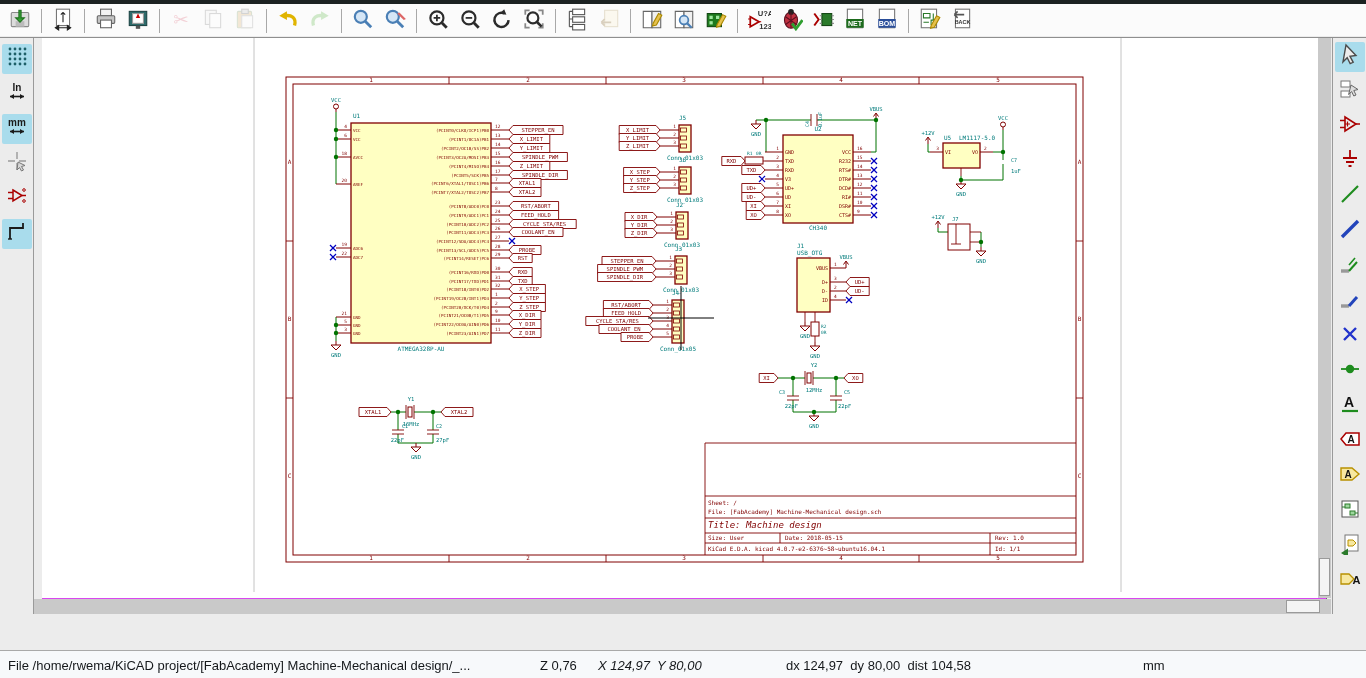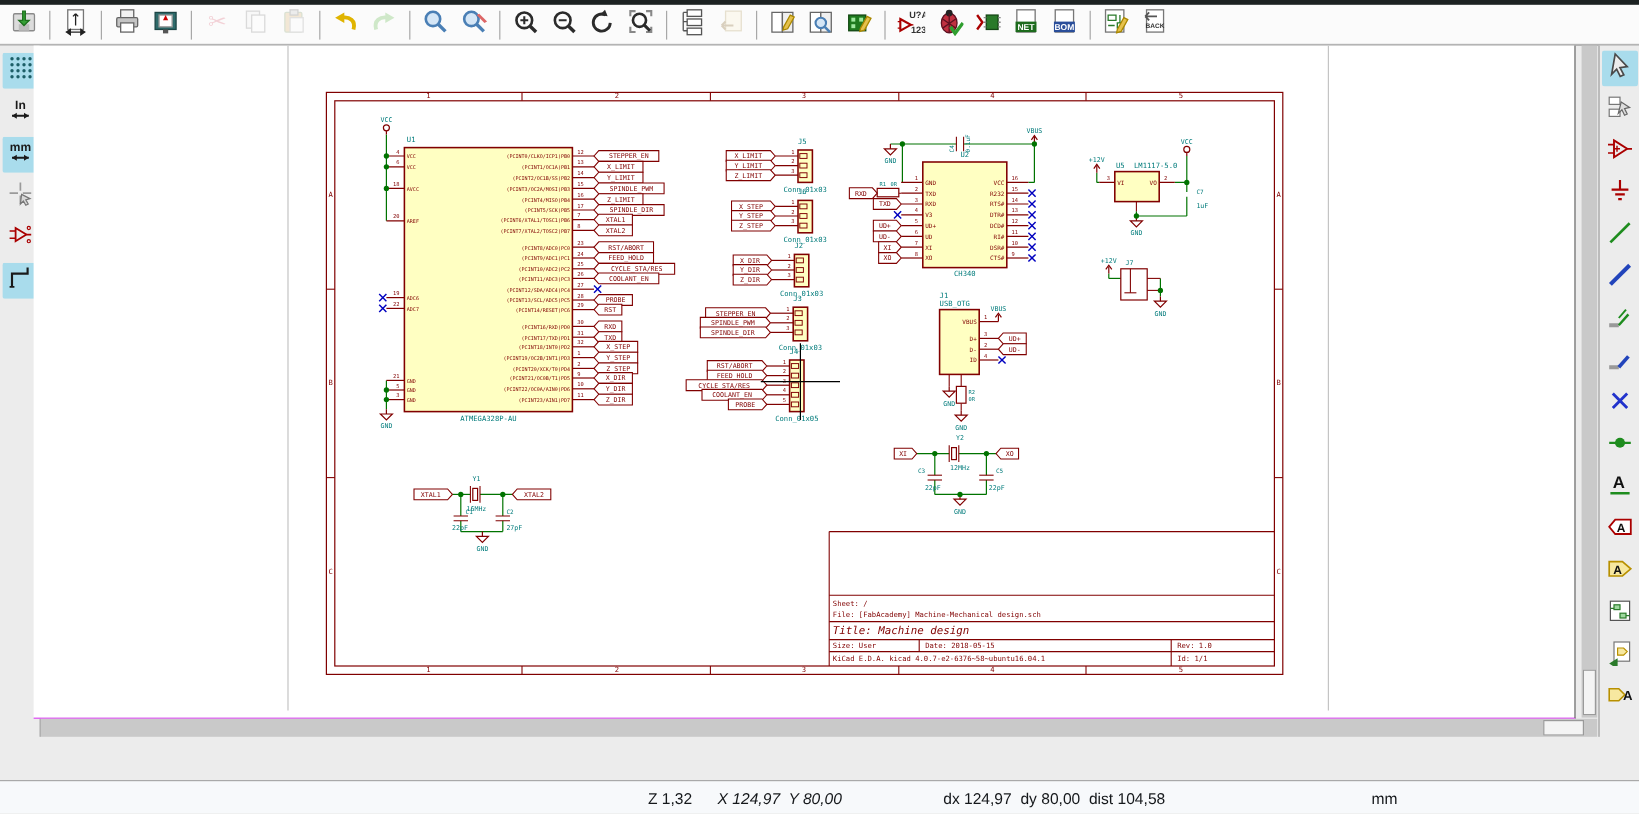--- a/index.html
+++ b/index.html
@@ -13,22 +13,22 @@
   .tbtn svg{width:24px;height:24px;}
   .tsep{width:1px;height:24px;background:#a8a8a8;margin:0 5px;flex:0 0 auto;}
   .dis{opacity:.4;}
   .sel{background:#a9dcec;border:1px solid #27a9cc;}
   #toolbar-left{position:absolute;left:0;top:38px;width:34px;height:576px;background:#ececec;
     border-right:1px solid #9a9a9a;display:flex;flex-direction:column;align-items:center;padding-top:6px;box-sizing:border-box;}
   #toolbar-right{position:absolute;right:0;top:38px;width:34px;height:576px;background:#ececec;
     border-left:1px solid #9a9a9a;display:flex;flex-direction:column;align-items:center;padding-top:4px;box-sizing:border-box;}
   .vbtn{width:28px;height:28px;margin-bottom:5px;display:flex;justify-content:center;border:1px solid transparent;border-radius:2px;flex:0 0 auto;}
   .vbtn svg{width:22px;height:22px;}
-  #canvas{position:absolute;left:28px;top:38px;width:1284px;height:560px;background:#ffffff;
-    border-right:1px solid #606060;border-bottom:1px solid #d946ef;box-sizing:content-box;}
+  #canvas{position:absolute;left:42px;top:38px;width:1284px;height:560px;background:#ffffff;
+    border-right:1px solid #606060;border-bottom:3px solid #d946ef;box-sizing:content-box;}
   #vscroll{position:absolute;left:1318px;top:38px;width:13px;height:560px;background:#c9c9c9;}
   #vthumb{position:absolute;left:1px;top:520px;width:11px;height:38px;background:#f4f4f4;border:1px solid #9a9a9a;box-sizing:border-box;}
   #hscroll{position:absolute;left:34px;top:599px;width:1297px;height:15px;background:#c9c9c9;}
   #hthumb{position:absolute;left:1252px;top:1px;width:34px;height:13px;background:#f4f4f4;border:1px solid #9a9a9a;box-sizing:border-box;}
   #gap{position:abs
 olute;left:0;top:614px;width:1366px;height:36px;background:#fbfbfb;}
   #statusbar{position:absolute;left:0;top:650px;width:1366px;height:28px;background:#f7f9fb;
     border-top:1px solid #a9a9a9;font-size:13px;color:#15181b;}
   #statusbar span{position:absolute;top:7px;white-space:pre;}
   #sb-file{left:8px;} #sb-zoom{left:540px;} #sb-xy{left:598px;font-style:italic;} #sb-rel{left:786px;} #sb-unit{left:1143px;}
@@ -989,18 +989,19 @@
 
   <div id="vscroll">
     <div id="vthumb"></div>
   </div>
   <div id="hscroll">
     <div id="hthumb"></div>
   </div>
   <div id="gap"></div>
 
   <div id="statusbar">
-    <span id="sb-zoom">Z 1,32</span>
+    <span id="sb-file">File /home/rwema/KiCAD project/[FabAcademy] Machine-Mechanical design/_...</span>
+    <span id="sb-zoom">Z 0,76</span>
     <span id="sb-xy">X 124,97  Y 80,00</span>
     <span id="sb-rel">dx 124,97  dy 80,00  dist 104,58</span>
     <span id="sb-unit">mm</span>
   </div>
 </div>
 
 </body></html>

